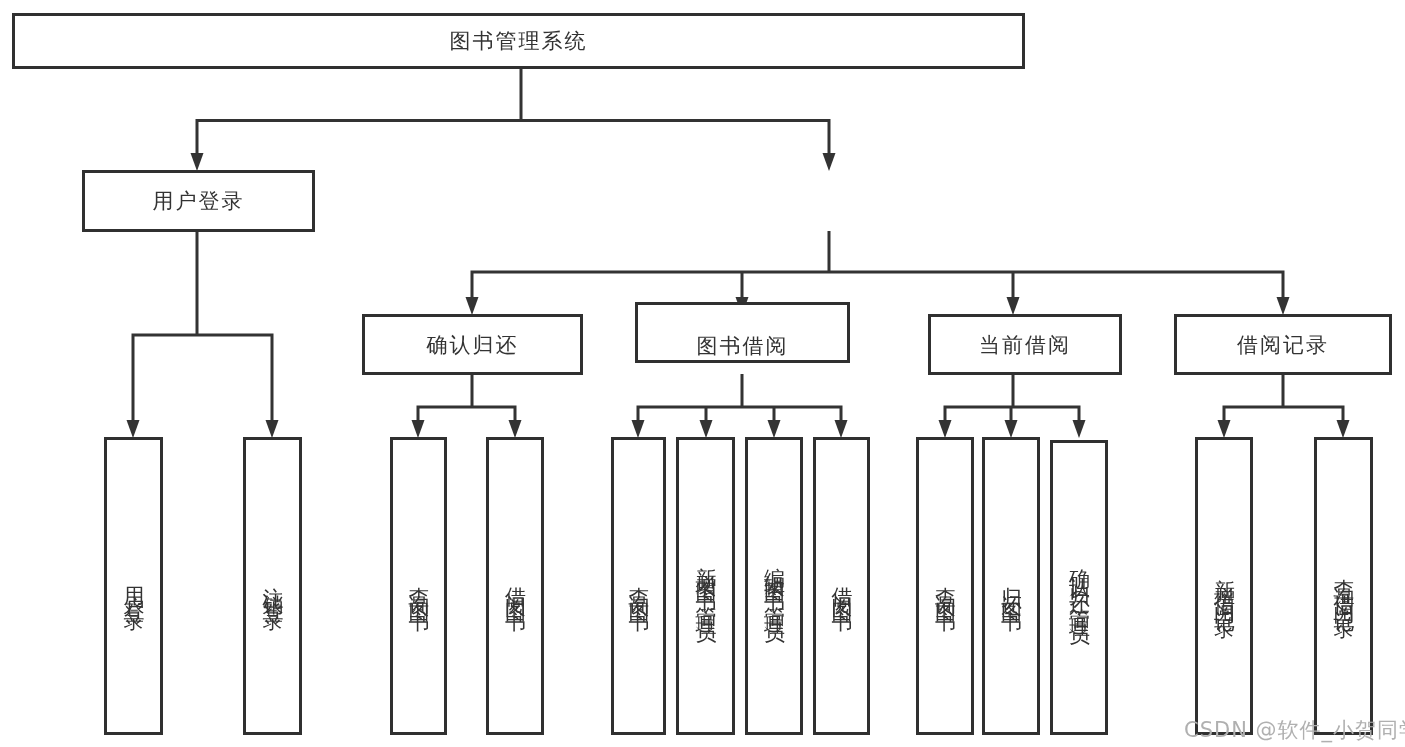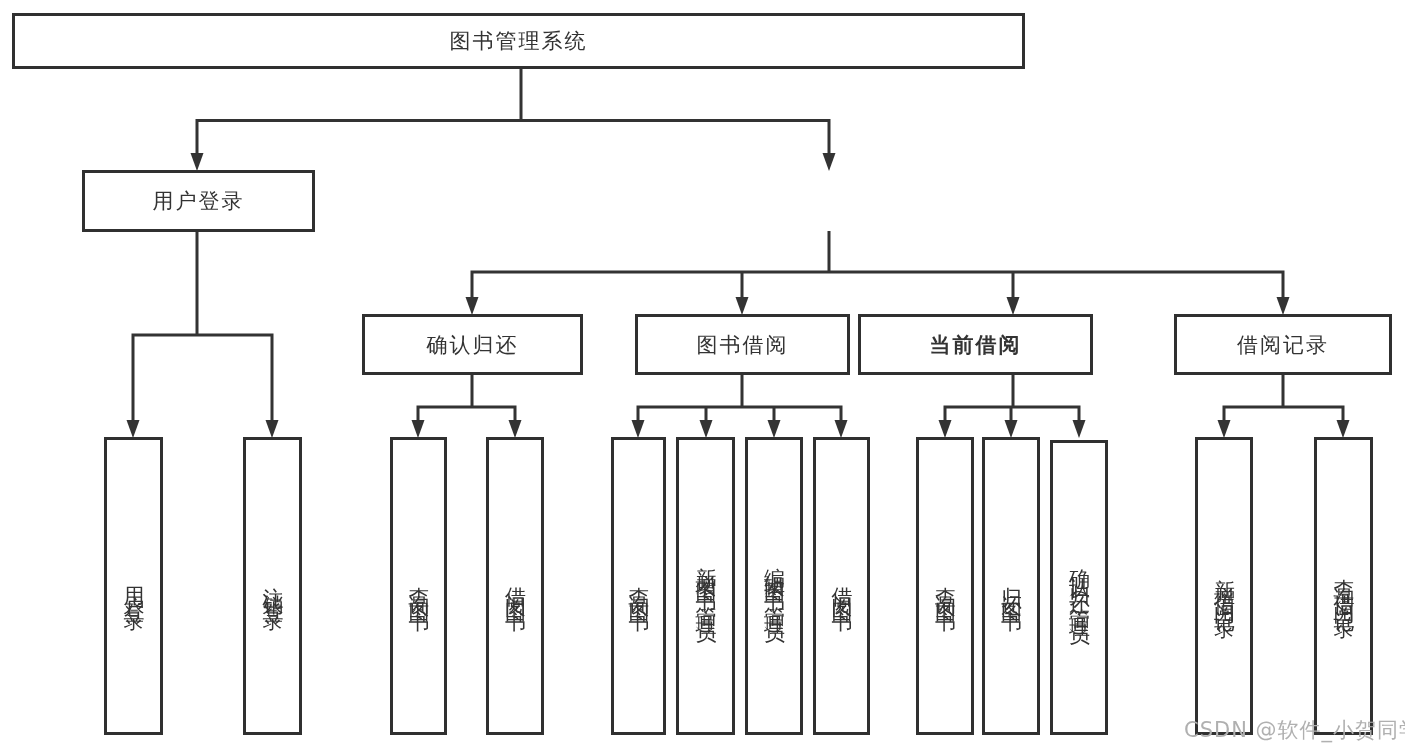--- a/index.html
+++ b/index.html
@@ -121,24 +121,24 @@
     <span class="hlabel">图书管理系统</span>
   </div>
 
   <div class="box" style="left:82px; top:170px; width:233px; height:62px;">
     <span class="hlabel">用户登录</span>
   </div>
 
   <div class="box" style="left:362px; top:314px; width:221px; height:61px;">
     <span class="hlabel">确认归还</span>
   </div>
-  <div class="box" style="left:635px; top:314px; width:215px; height:61px;">
+  <div class="box" style="left:635px; top:302px; width:215px; height:61px;align-items:flex-end;">
     <span class="hlabel">图书借阅</span>
   </div>
-  <div class="box" style="left:858px; top:314px; width:235px; height:61px;font-weight:bold;">
+  <div class="box" style="left:928px; top:314px; width:194px; height:61px;">
     <span class="hlabel">当前借阅</span>
   </div>
   <div class="box" style="left:1174px; top:314px; width:218px; height:61px;">
     <span class="hlabel">借阅记录</span>
   </div>
 
   <div class="box" style="left:104px; top:437px; width:59px; height:298px;">
     <span class="vlabel">用户登录</span>
   </div>
   <div class="box" style="left:243px; top:437px; width:59px; height:298px;">

